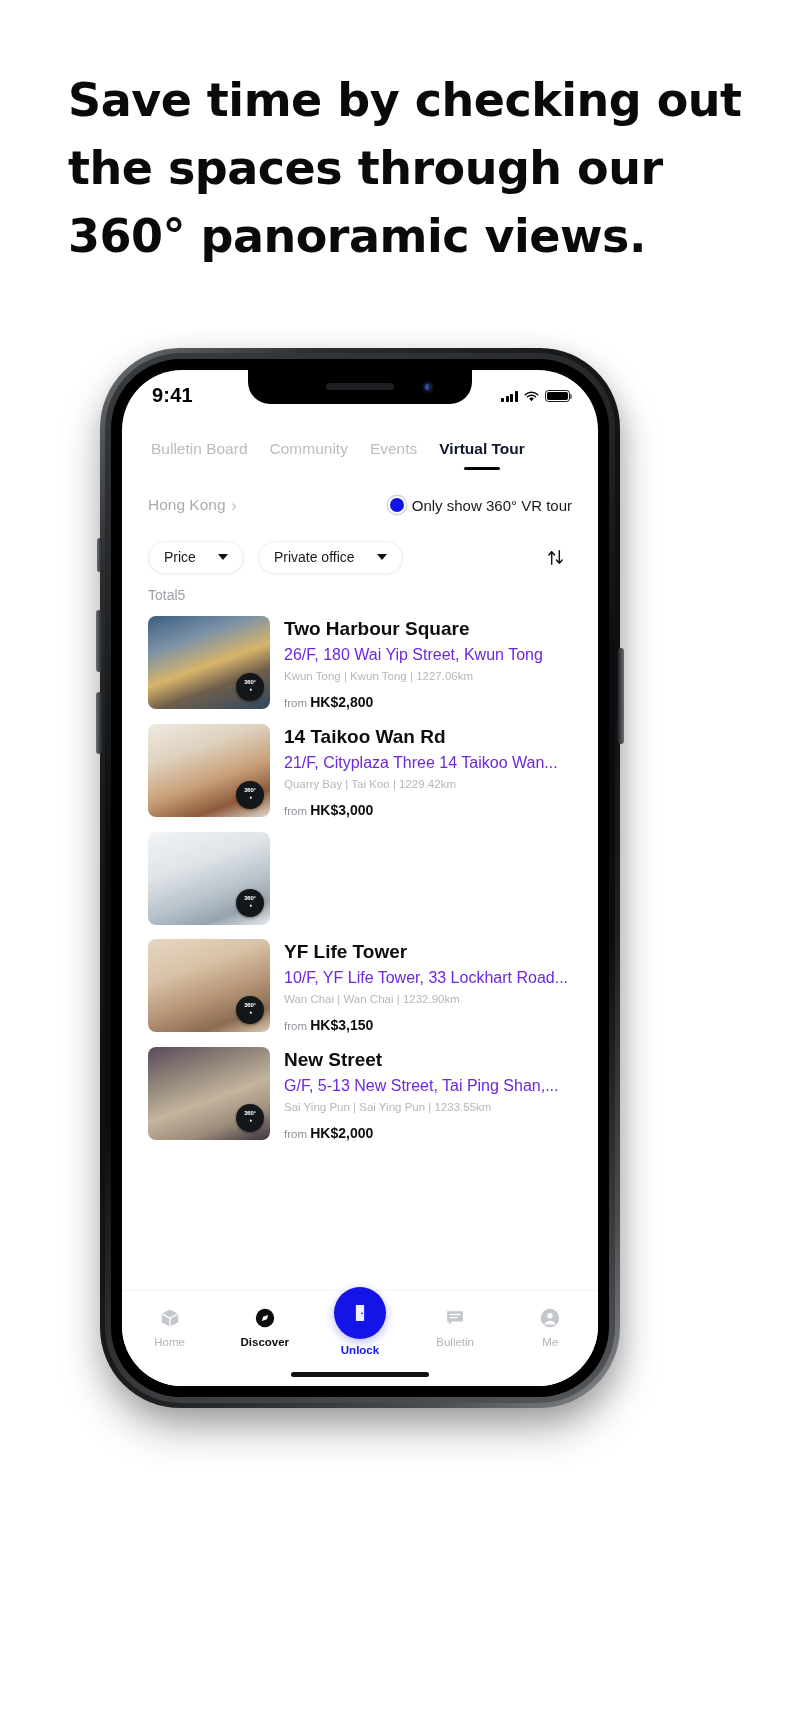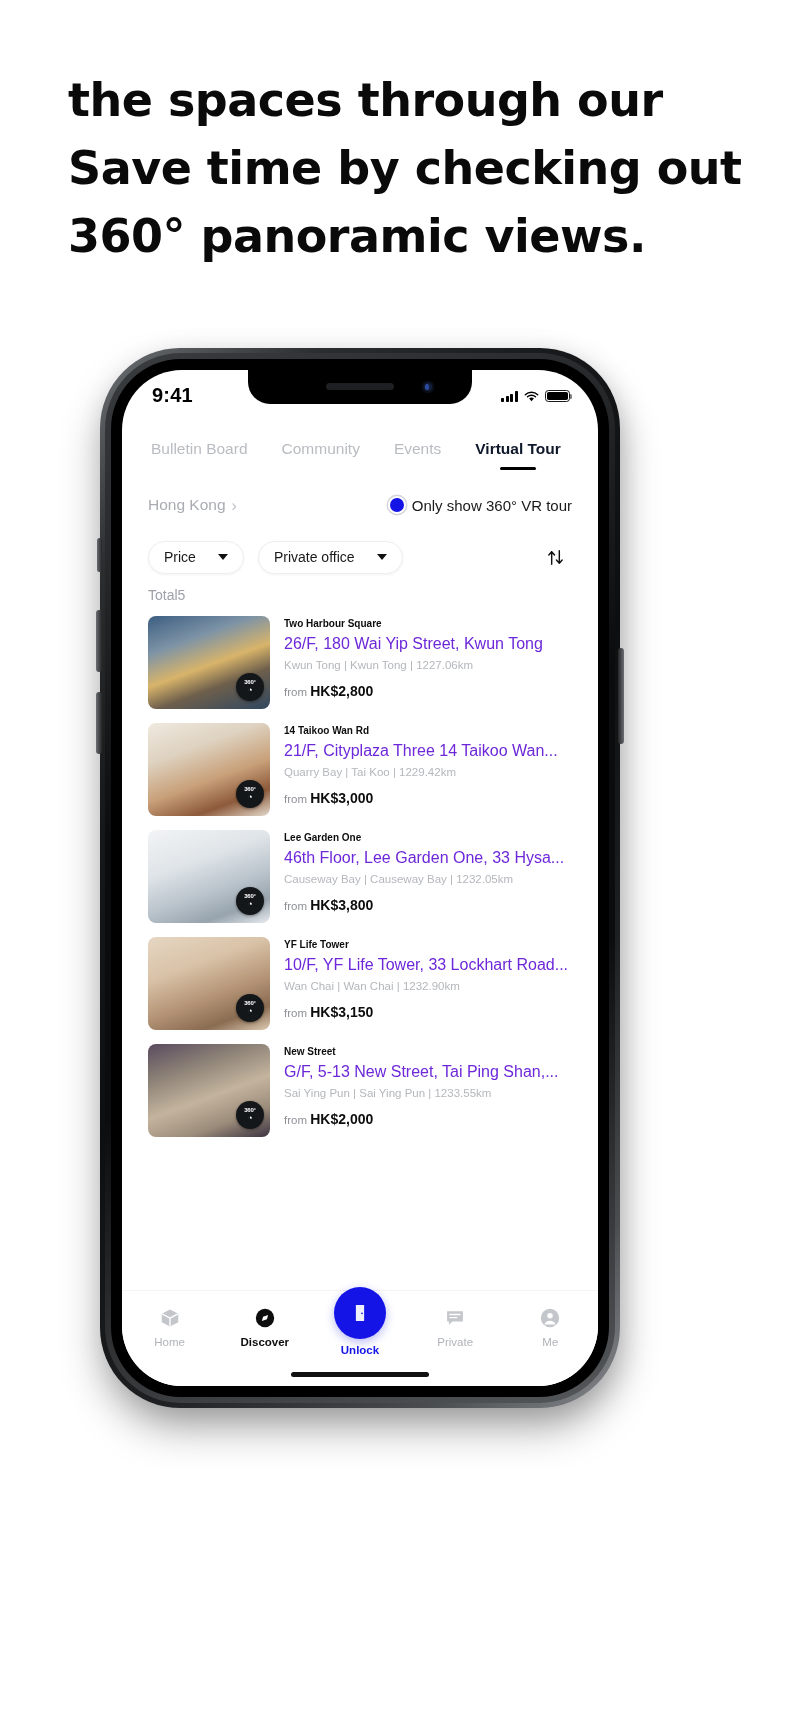--- a/index.html
+++ b/index.html
@@ -97,21 +97,21 @@
   .batt { position: relative; width: 25px; height: 12px; border-radius: 3.4px;
           border: 1.2px solid rgba(0,0,0,0.9); }
   .batt::after { content:""; position:absolute; right:-3.4px; top:3.3px; width:2px; height:4.4px;
           border-radius:0 1.5px 1.5px 0; background: rgba(0,0,0,0.5); }
   .batt i { position: absolute; left: 1.4px; top: 1.4px; bottom: 1.4px; right: 1.4px;
             border-radius: 1.8px; background: #000; }
 
   
   .tabs {
     position: absolute; left: 0; top: 64px; width: 476px;
-    display: flex; align-items: baseline; gap: 12px; padding: 0 18px;
+    display: flex; align-items: baseline; gap: 0; padding: 0 18px;
   }
   .tab {
     position: relative; font-size: 15.5px; color: #b9bcc1; white-space: nowrap;
     padding: 6px 11px 14px;
   }
   .tab.active { color: #0f172a; font-weight: 700; }
   .tab.active .underline {
     position: absolute; left: 50%; transform: translateX(-50%); bottom: 2px;
     width: 36px; height: 3px; border-radius: 2px; background: #000;
   }
@@ -159,21 +159,21 @@
   }
   .thumb .ph { position: absolute; inset: 0; }
   .badge360 {
     position: absolute; right: 6px; bottom: 8px; width: 28px; height: 28px; border-radius: 50%;
     background: #14171a; display: flex; flex-direction: column; align-items: center; justify-content: center;
     color: #fff; box-shadow: 0 1px 3px rgba(0,0,0,0.4);
   }
   .badge360 .t { font-size: 6px; font-weight: 700; line-height: 1; letter-spacing: -0.2px; }
   .badge360 .e { font-size: 9px; line-height: 1; margin-top: 1px; }
   .info { flex: 1; min-width: 0; padding-top: 2px; }
-  .l-title { font-size: 10px; font-weight: 700; color: #0d0d0d; margin-bottom: 6px; }
+  .l-title { font-size: 19px; font-weight: 700; color: #0d0d0d; margin-bottom: 6px; }
   .l-addr { font-size: 16px; color: #6d28d9; margin-bottom: 6px;
             white-space: nowrap; overflow: hidden; text-overflow: ellipsis; }
   .l-meta { font-size: 11.5px; color: #b4b7bc; margin-bottom: 12px; }
   .l-price { font-size: 11.5px; color: #8e9197; }
   .l-price b { font-size: 14px; color: #0d0d0d; }
 
   
   .bottomnav {
     position: absolute; left: 0; bottom: 0; width: 476px; height: 96px; background: #fff;
     border-top: 1px solid #f3f4f6;
@@ -199,22 +199,22 @@
     position: absolute; left: 0; right: 0; bottom: 96px; height: 18px;
     background: linear-gradient(to top, #fff, rgba(255,255,255,0)); z-index: 3;
   }
 </style>
 </head>
 <body>
 
 <div class="page">
 
   <div class="headline">
+    <span class="ln">Save time by checking out</span>
     <span class="ln">the spaces through our</span>
-    <span class="ln">Save time by checking out</span>
     <span class="ln">360° panoramic views.</span>
   </div>
 
   <div class="phone-wrap">
     <div class="phone-shadow"></div>
     <div class="phone-outer">
       <div class="btn-side btn-silent"></div>
       <div class="btn-side btn-volup"></div>
       <div class="btn-side btn-voldn"></div>
       <div class="btn-side btn-power"></div>
@@ -335,29 +335,20 @@
           </div>
 
           <div class="listing">
             <div class="thumb">
               <div class="ph" style="background:linear-gradient(160deg,#f2f4f6 0%,#dfe4e8 35%,#b9c3cb 62%,#97a3ad 82%,#e8ecef 100%);"></div>
               <div class="badge360">
                 <span class="t">360°</span>
                 <span class="e">◔</span>
               </div>
             </div>
-            <div class="info">
-              <div class="l-title">Lee Garden One</div>
-              <div class="l-addr">46th Floor, Lee Garden One, 33 Hysa...</div>
-              <div class="l-meta">Causeway Bay | Causeway Bay | 1232.05km</div>
-              <div class="l-price">
-                <span>from</span>
-                <b>HK$3,800</b>
-              </div>
-            </div>
           </div>
 
           <div class="listing">
             <div class="thumb">
               <div class="ph" style="background:linear-gradient(160deg,#e6d6c2 0%,#d9c3a8 32%,#b59476 60%,#8a6c52 82%,#ddcab2 100%);"></div>
               <div class="badge360">
                 <span class="t">360°</span>
                 <span class="e">◔</span>
               </div>
             </div>
@@ -427,21 +418,21 @@
             <span class="navlabel">Unlock</span>
           </div>
 
           <div class="navitem">
             <span class="navicon">
               <svg viewBox="0 0 24 24" width="22" height="22">
                 <path d="M3.4 4.6h17.2v11.2H9.2L5.4 19.4v-3.6H3.4Z" fill="#c3c6cb"></path>
                 <path d="M6.4 8.2h11M6.4 11.6h7.5" stroke="#fff" stroke-width="1.6" stroke-linecap="round"></path>
               </svg>
             </span>
-            <span class="navlabel">Private</span>
+            <span class="navlabel">Bulletin</span>
           </div>
 
           <div class="navitem">
             <span class="navicon">
               <svg viewBox="0 0 24 24" width="22" height="22">
                 <circle cx="12" cy="12" r="10" fill="#c3c6cb"></circle>
                 <circle cx="12" cy="9.6" r="3" fill="#fff"></circle>
                 <path d="M5.9 19.2a6.6 6.6 0 0 1 12.2 0Z" fill="#fff"></path>
               </svg>
             </span>

